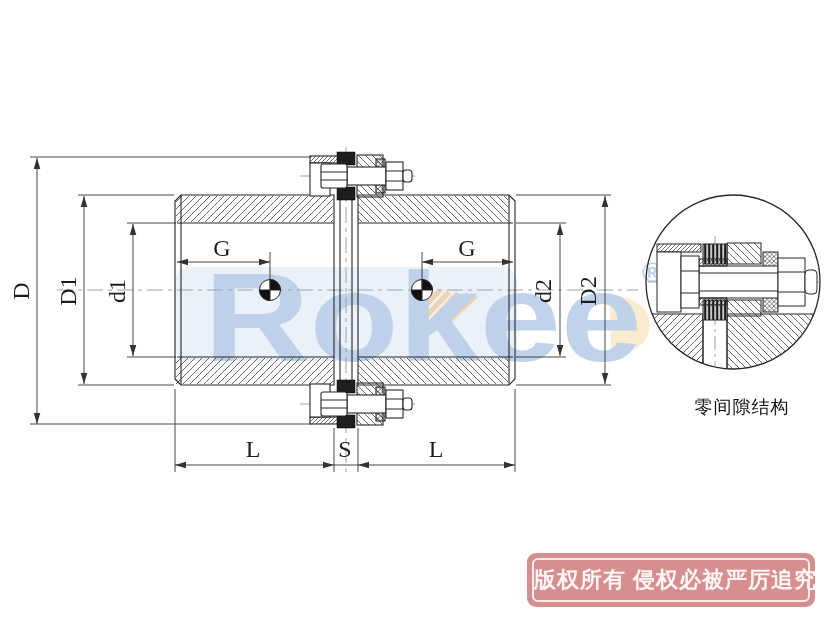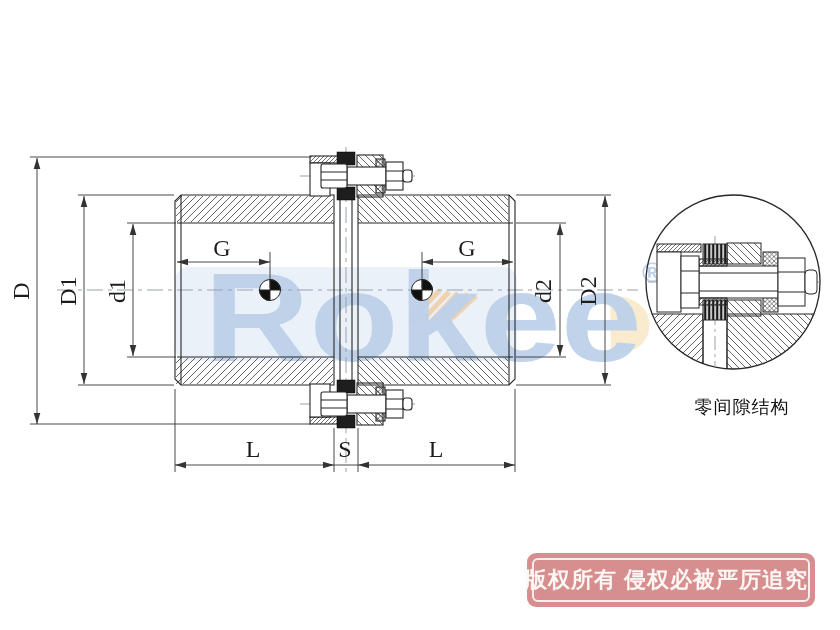--- a/index.html
+++ b/index.html
@@ -6,21 +6,21 @@
   .page{position:relative;width:840px;height:630px;background:#ffffff;overflow:hidden;
         font-family:"Liberation Sans",sans-serif;}
   svg{position:absolute;left:0;top:0;}
   .dim{font-family:"Liberation Serif",serif;font-size:24px;fill:#1c1c1c;}
   .caption{font-family:"Liberation Serif",serif;font-size:18px;fill:#111;letter-spacing:1px;}
   .wm-text{font-family:"Liberation Sans",sans-serif;font-weight:700;fill:#bdd1ea;opacity:.95;}
   .wm-reg{font-family:"Liberation Sans",sans-serif;font-weight:700;fill:#b9cfe9;font-size:28px;opacity:.95;}
   .stamp{position:absolute;left:527px;top:553px;width:288px;height:54px;
          background:#d68e8e;border-radius:9px;box-sizing:border-box;padding:5px;}
   .stamp-inner{width:100%;height:100%;box-sizing:border-box;border:2px solid rgba(255,255,255,.85);
-         border-radius:6px;display:flex;align-items:center;justify-content:flex-end;}
+         border-radius:6px;display:flex;align-items:center;justify-content:flex-start;}
   .stamp-text{color:#fdf6f4;font-size:22px;font-weight:600;letter-spacing:1px;white-space:nowrap;}
 </style>
 </head>
 <body>
 
 <div class="page">
 
 <svg width="840" height="630" viewBox="0 0 840 630">
   <defs>
     <pattern id="hL" patternUnits="userSpaceOnUse" width="7" height="7">

